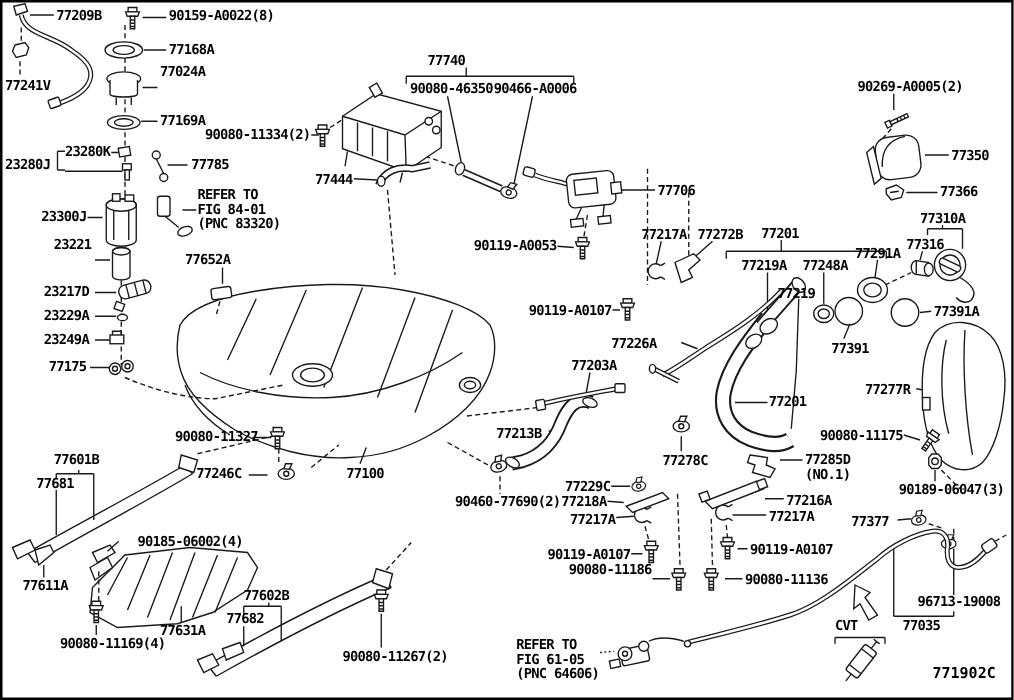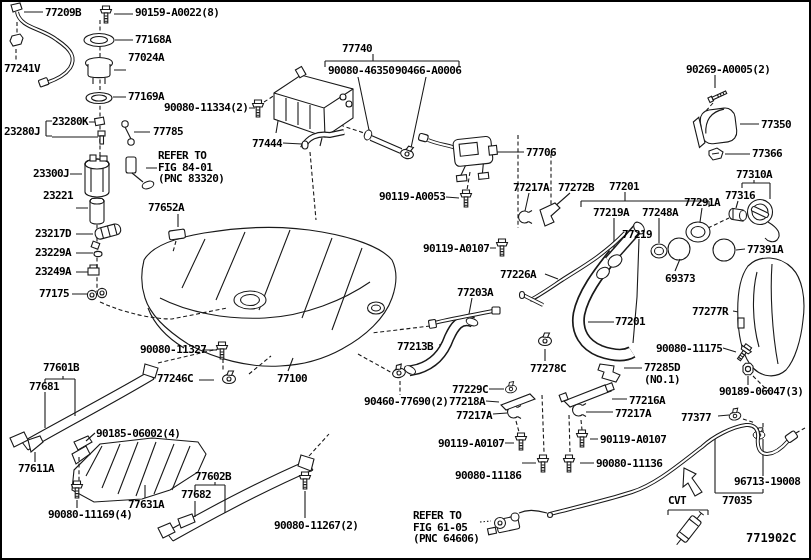--- a/index.html
+++ b/index.html
@@ -371,23 +371,23 @@
   <div class="lbl" style="left:640px;top:205px">77248A</div>
   <div class="lbl" style="left:620px;top:227px">77219</div>
 
   <div class="lbl" style="left:684px;top:62px">90269-A0005(2)</div>
   <div class="lbl" style="left:759px;top:117px">77350</div>
   <div class="lbl" style="left:750px;top:146px">77366</div>
   <div class="lbl" style="left:734px;top:167px">77310A</div>
   <div class="lbl" style="left:723px;top:188px">77316</div>
   <div class="lbl" style="left:682px;top:195px">77291A</div>
   <div class="lbl" style="left:745px;top:242px">77391A</div>
-  <div class="lbl" style="left:663px;top:271px">69373</div>
-
-  <div class="lbl" style="left:498px;top:267px">77226A</div>
+  <div class="lbl" style="left:663px;top:271px">77391</div>
+
+  <div class="lbl" style="left:487px;top:267px">77226A</div>
   <div class="lbl" style="left:455px;top:285px">77203A</div>
   <div class="lbl" style="left:613px;top:314px">77201</div>
   <div class="lbl" style="left:690px;top:304px">77277R</div>
   <div class="lbl" style="left:395px;top:339px">77213B</div>
   <div class="lbl" style="left:138px;top:342px">90080-11327</div>
   <div class="lbl" style="left:155px;top:371px">77246C</div>
   <div class="lbl" style="left:275px;top:371px">77100</div>
 
   <div class="lbl" style="left:654px;top:341px">90080-11175</div>
   <div class="lbl" style="left:642px;top:360px">77285D
@@ -398,27 +398,27 @@
   <div class="lbl" style="left:679px;top:410px">77377</div>
 
   <div class="lbl" style="left:528px;top:361px">77278C</div>
   <div class="lbl" style="left:450px;top:382px">77229C</div>
   <div class="lbl" style="left:362px;top:394px">90460-77690(2)</div>
   <div class="lbl" style="left:447px;top:394px">77218A</div>
   <div class="lbl" style="left:454px;top:408px">77217A</div>
   <div class="lbl" style="left:421px;top:241px">90119-A0107</div>
   <div class="lbl" style="left:436px;top:436px">90119-A0107</div>
   <div class="lbl" style="left:598px;top:432px">90119-A0107</div>
-  <div class="lbl" style="left:453px;top:468px">90080-11186</div>
+  <div class="lbl" style="left:453px;top:448px">90080-11186</div>
   <div class="lbl" style="left:594px;top:456px">90080-11136</div>
 
   <div class="lbl" style="left:41px;top:360px">77601B</div>
   <div class="lbl" style="left:27px;top:379px">77681</div>
   <div class="lbl" style="left:16px;top:461px">77611A</div>
-  <div class="lbl" style="left:94px;top:426px">90185-06002(4)</div>
+  <div class="lbl" style="left:108px;top:426px">90185-06002(4)</div>
   <div class="lbl" style="left:193px;top:469px">77602B</div>
   <div class="lbl" style="left:179px;top:487px">77682</div>
   <div class="lbl" style="left:126px;top:497px">77631A</div>
   <div class="lbl" style="left:46px;top:507px">90080-11169(4)</div>
   <div class="lbl" style="left:272px;top:518px">90080-11267(2)</div>
 
   <div class="lbl" style="left:411px;top:508px">REFER TO
 FIG 61-05
 (PNC 64606)</div>
   <div class="lbl" style="left:732px;top:474px">96713-19008</div>

